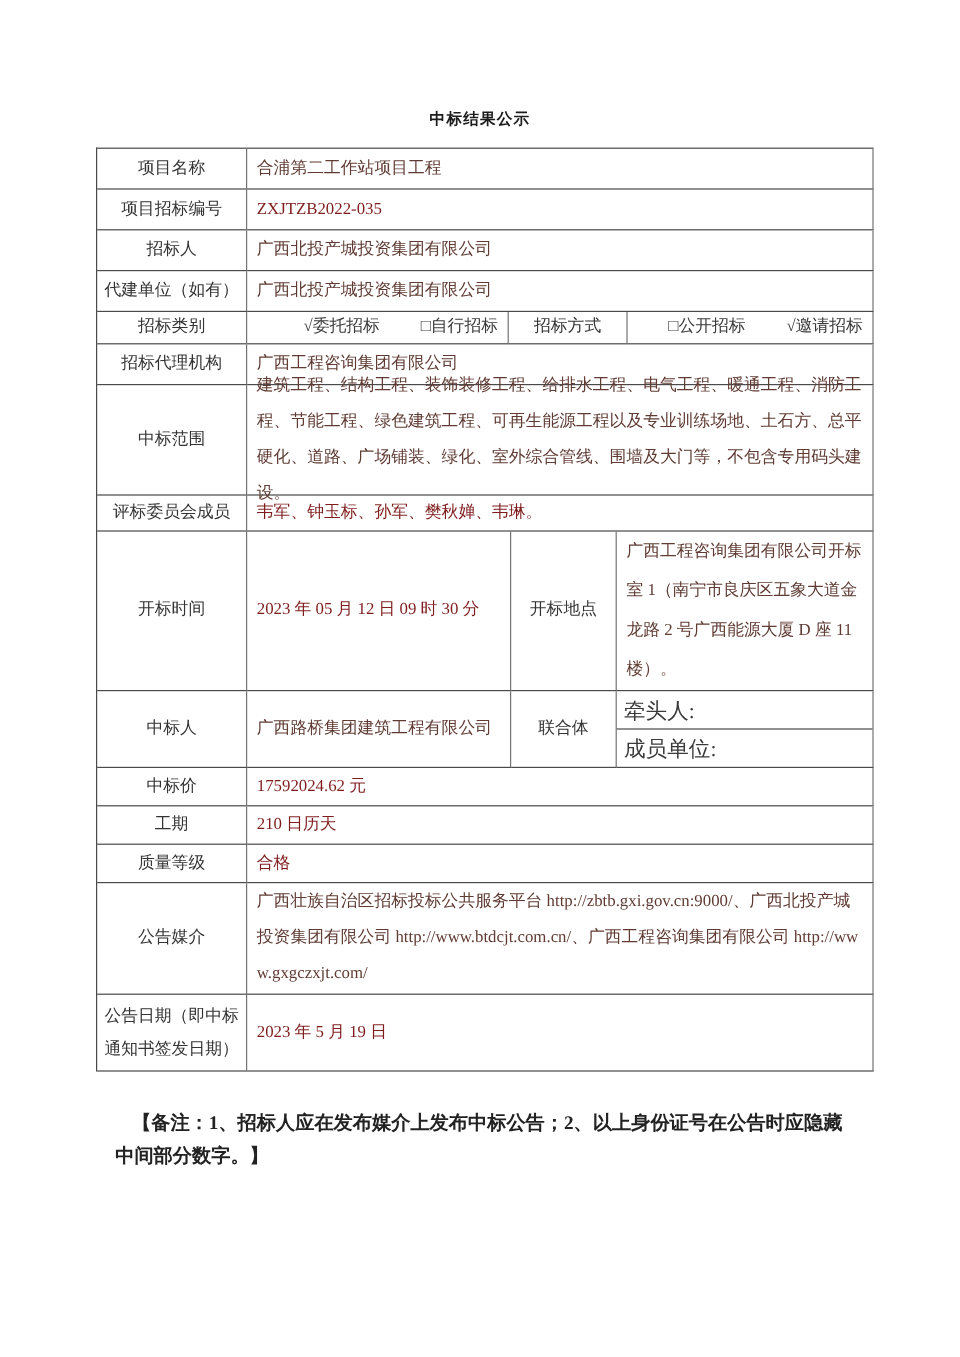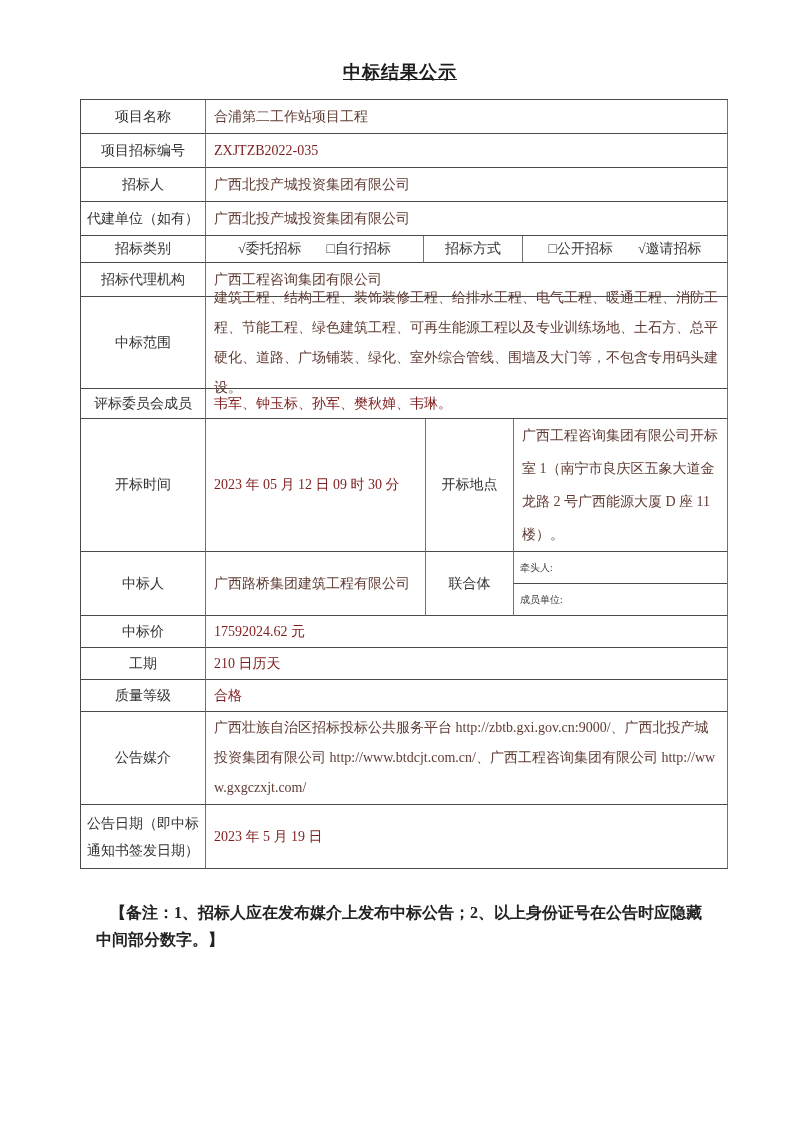--- a/index.html
+++ b/index.html
@@ -3,23 +3,23 @@
 <meta charset="utf-8">
 <style>
   html,body{margin:0;padding:0;}
   body{
     width:800px;height:1131px;background:#ffffff;
     font-family:"Liberation Serif", serif;
     color:#333333;
   }
   .page{position:relative;width:800px;height:1131px;overflow:hidden;}
   .doc-title{
-    padding-top:60px;text-align:center;
+    padding-top:90px;text-align:center;
     font-family:"Liberation Sans", sans-serif;
-    font-size:18px;font-weight:bold;color:#1c1c1c;letter-spacing:1px;text-decoration:underline;
+    font-size:13px;font-weight:bold;color:#1c1c1c;letter-spacing:1px;
   }
   .tbl{
     margin:15px 0 0 80px;width:648px;
     border-top:1px solid #4a4a4a;border-left:1px solid #4a4a4a;
     box-sizing:border-box;
   }
   .tr{display:flex;}
   .td{
     box-sizing:border-box;
     border-right:1px solid #737373;border-bottom:1px solid #4a4a4a;
@@ -35,26 +35,26 @@
   .w-a{width:218px;} .w-b{width:99px;} .w-c{width:205px;}
   .w-d{width:220px;} .w-e{width:88px;} .w-f{width:214px;}
   
   .h34{height:34px;} .h27{height:27px;} .h92{height:92px;} .h30{height:30px;}
   .h133{height:133px;} .h64{height:64px;} .h32{height:32px;} .h93{height:93px;}
   .lh30{line-height:30px;}
   .lh33{line-height:33px;}
   .lh27{line-height:27px;}
   .nowrap{white-space:nowrap;}
   .brk{word-break:break-all;}
-  .opts{display:flex;justify-content:center;gap:25px;width:100%;}
+  .opts{display:flex;justify-content:flex-end;gap:34px;width:100%;}
   .opt{white-space:nowrap;color:#3a3a3a;}
   .joint{flex-direction:column;padding:0;align-items:stretch;}
   .joint .sub{
     box-sizing:border-box;display:flex;align-items:center;
-    padding:0 6px;height:32px;font-size:10px;color:#3a3a3a;
+    padding:0 6px;height:32px;font-size:18px;color:#3a3a3a;
   }
   .joint .sub:first-child{border-bottom:1px solid #4a4a4a;}
   .joint .sub:last-child{height:31px;}
   .note{
     margin:30px 94px 0 96px;width:612px;
     font-size:16px;font-weight:bold;line-height:27px;
     text-indent:14px;color:#222222;
   }
 </style>
 </head>

